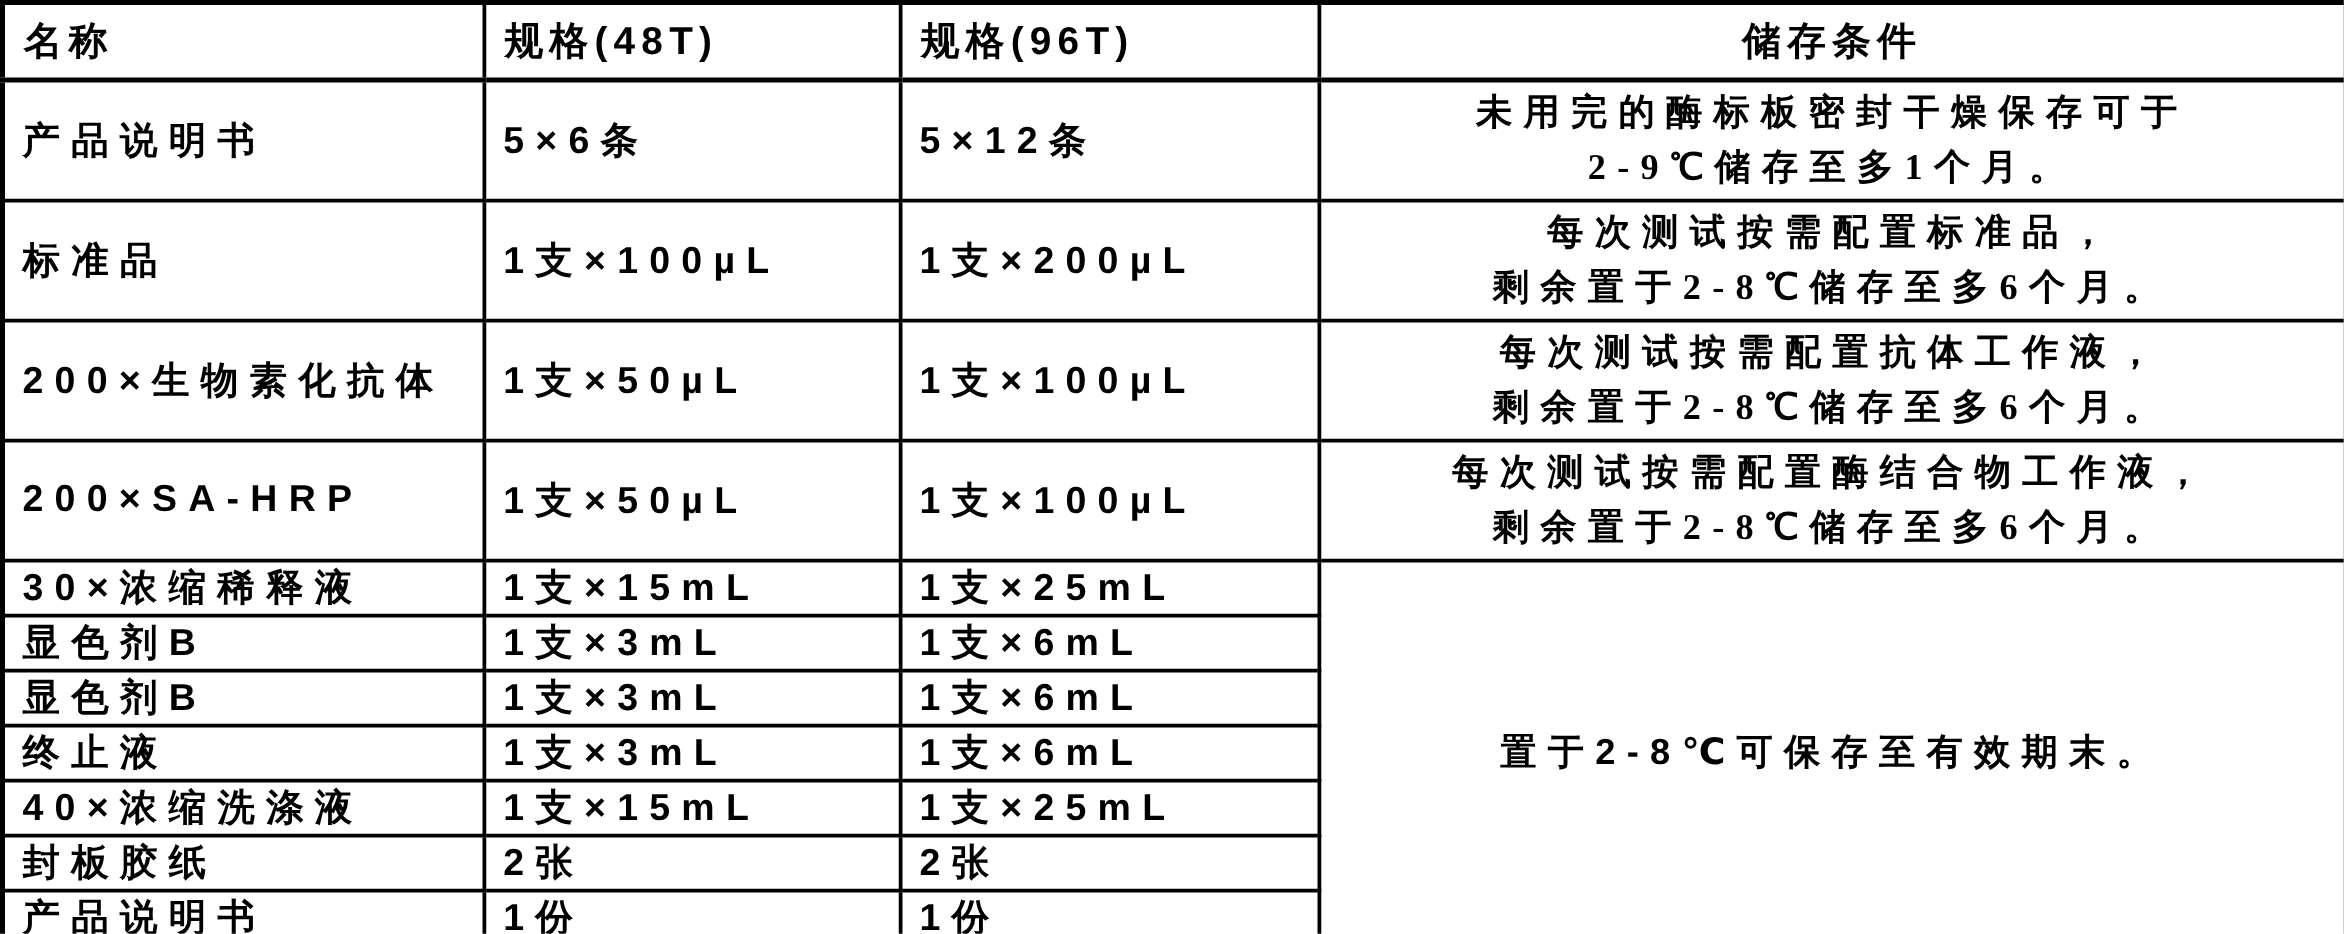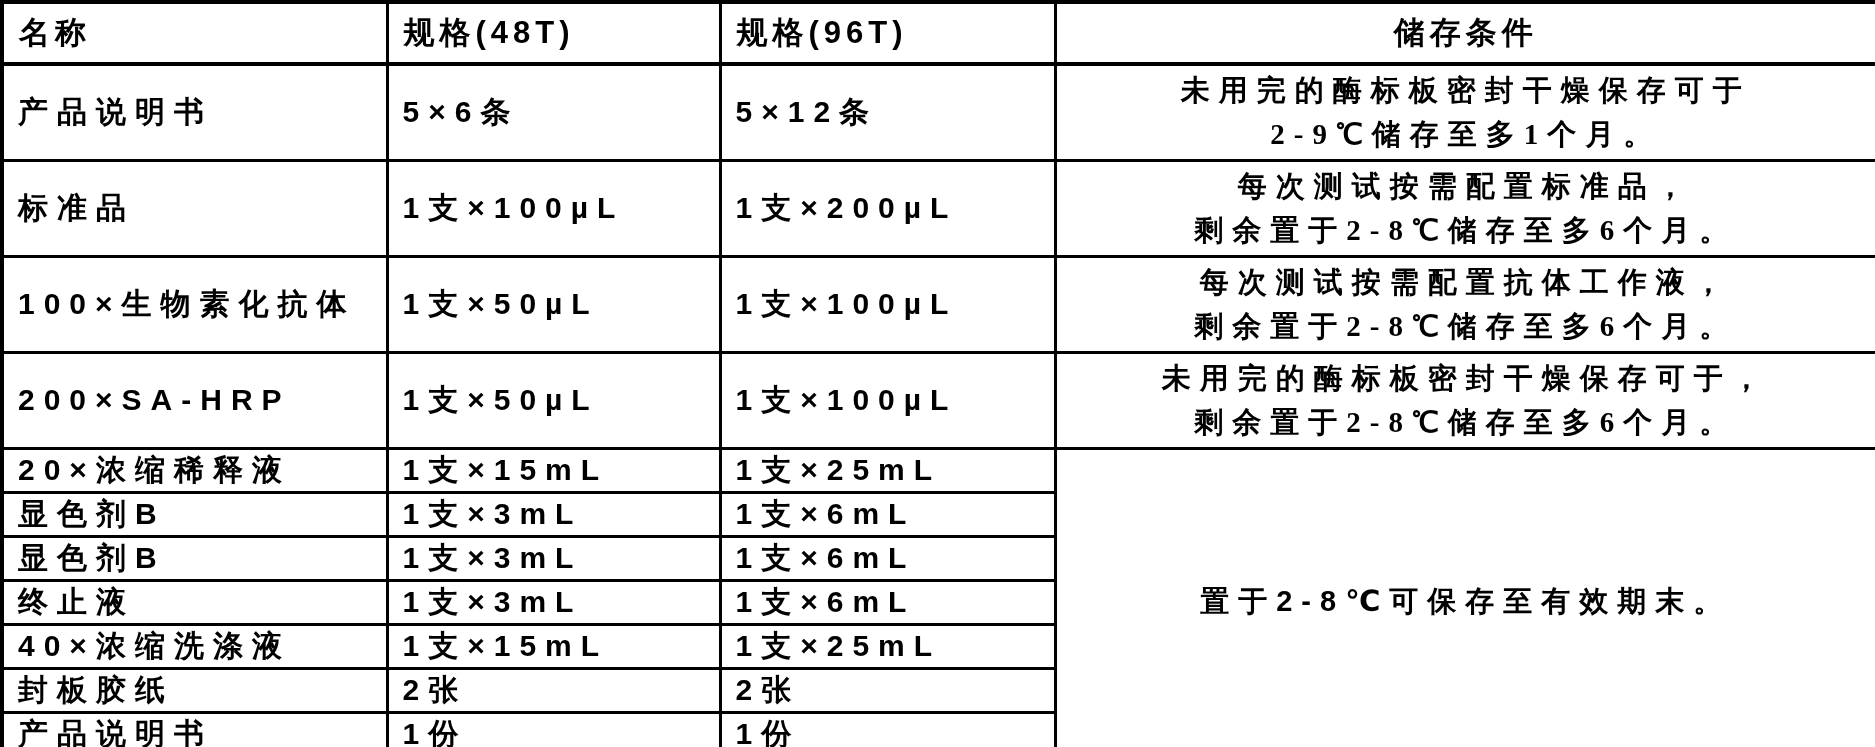--- a/index.html
+++ b/index.html
@@ -106,39 +106,39 @@
       <tr class="row-tall">
         <td class="name-cell">标准品</td>
         <td class="spec-cell">1支×100µL</td>
         <td class="spec-cell">1支×200µL</td>
         <td class="storage-cell">
           <div class="storage-line">每次测试按需配置标准品，</div>
           <div class="storage-line">剩余置于2-8℃储存至多6个月。</div>
         </td>
       </tr>
       <tr class="row-tall">
-        <td class="name-cell">100×生物素化抗体</td>
+        <td class="name-cell">200×生物素化抗体</td>
         <td class="spec-cell">1支×50µL</td>
         <td class="spec-cell">1支×100µL</td>
         <td class="storage-cell">
           <div class="storage-line">每次测试按需配置抗体工作液，</div>
           <div class="storage-line">剩余置于2-8℃储存至多6个月。</div>
         </td>
       </tr>
       <tr class="row-tall">
         <td class="name-cell">200×SA-HRP</td>
         <td class="spec-cell">1支×50µL</td>
         <td class="spec-cell">1支×100µL</td>
         <td class="storage-cell">
-          <div class="storage-line">未用完的酶标板密封干燥保存可于，</div>
+          <div class="storage-line">每次测试按需配置酶结合物工作液，</div>
           <div class="storage-line">剩余置于2-8℃储存至多6个月。</div>
         </td>
       </tr>
       <tr class="row-short">
-        <td class="name-cell">20×浓缩稀释液</td>
+        <td class="name-cell">30×浓缩稀释液</td>
         <td class="spec-cell">1支×15mL</td>
         <td class="spec-cell">1支×25mL</td>
         <td class="storage-cell" rowspan="7">置于2-8℃可保存至有效期末。</td>
       </tr>
       <tr class="row-short">
         <td class="name-cell">显色剂B</td>
         <td class="spec-cell">1支×3mL</td>
         <td class="spec-cell">1支×6mL</td>
       </tr>
       <tr class="row-short">

